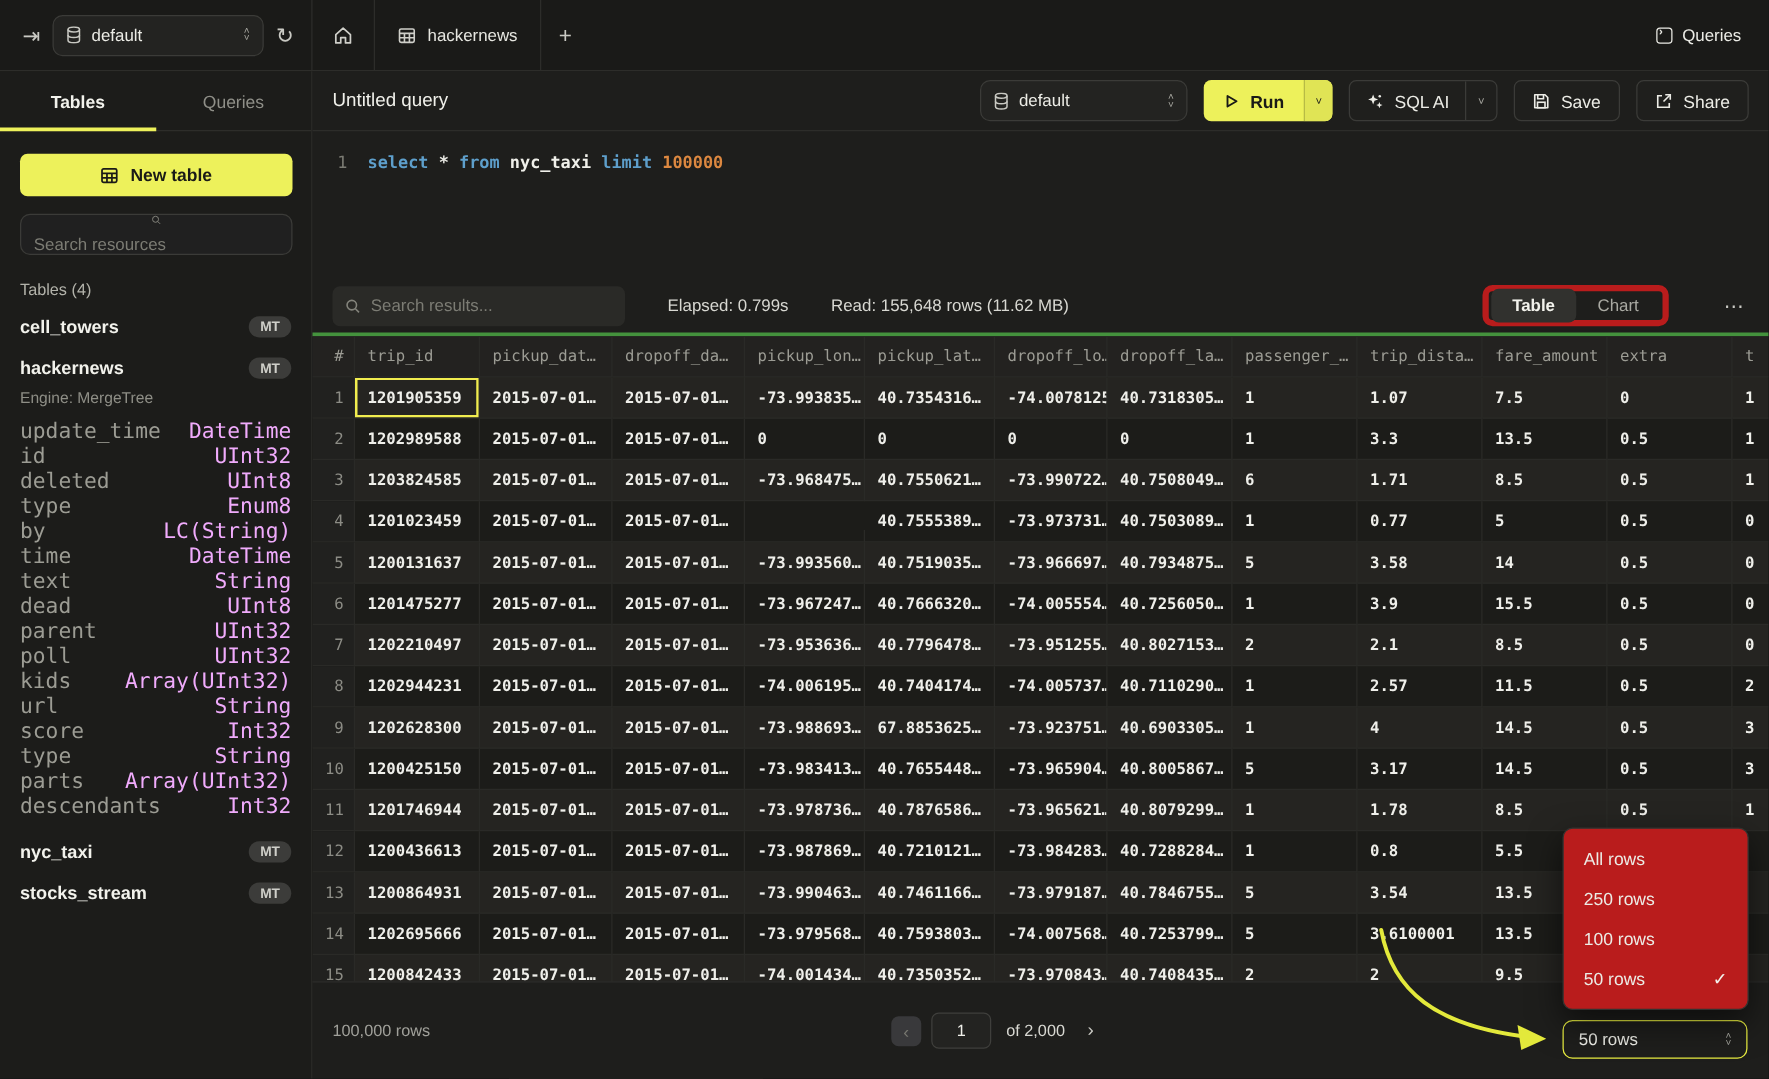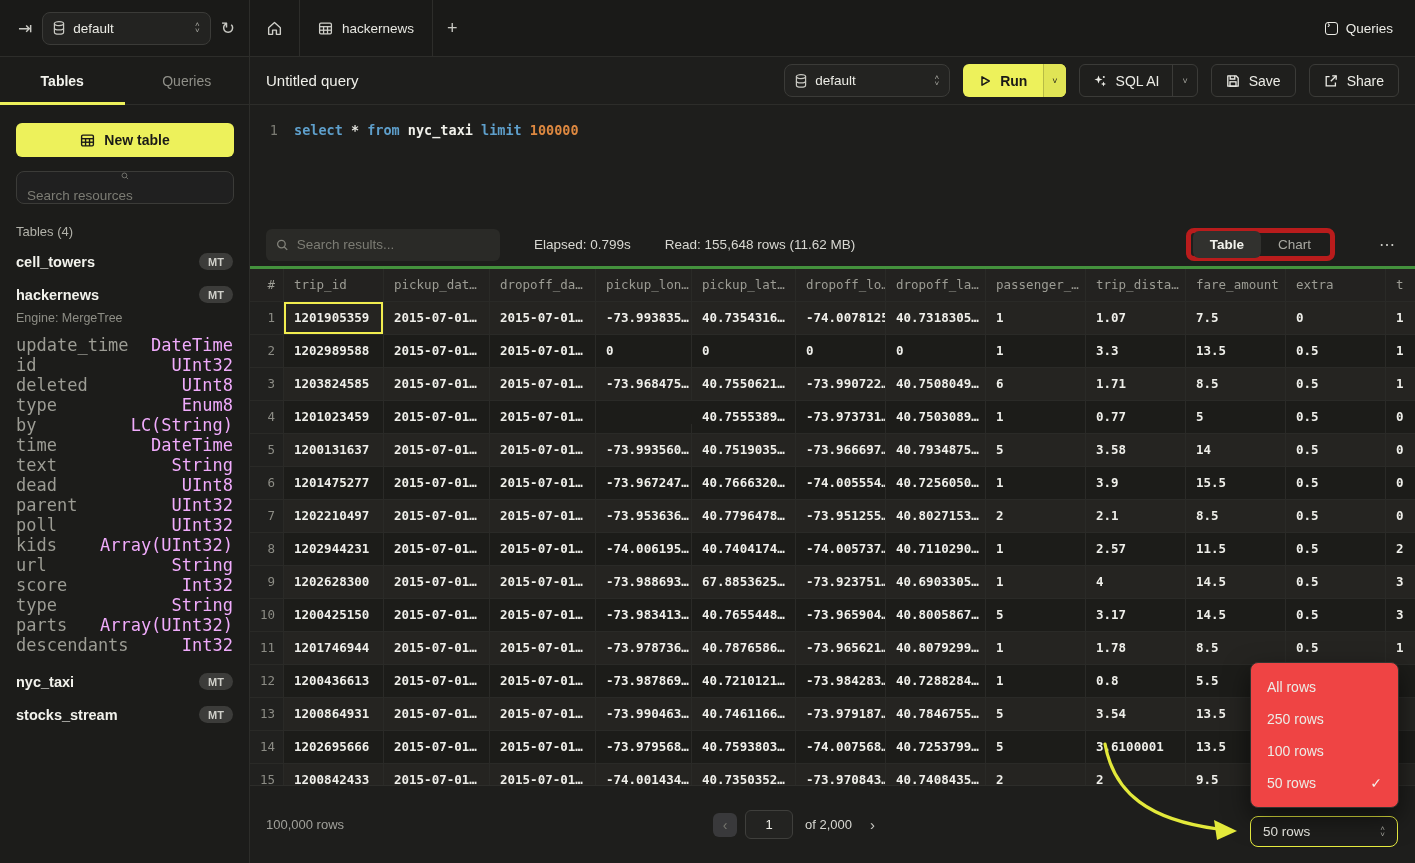--- a/index.html
+++ b/index.html
@@ -98,21 +98,21 @@
   .row-count { font-size:13px; color:#A0A09A; }
   .pager { position:absolute; left:463px; display:flex; align-items:center; gap:8px; }
   .pg-prev { width:24px; height:24px; background:#39393B; border:none; border-radius:6px; color:#77776F; font-size:14px; cursor:pointer; }
   .pg-input { width:48px; height:29px; background:#232321; border:1px solid #3F3F3C; border-radius:6px; color:#F0F0EA; text-align:center; font-size:13px; outline:none; font-family:"Liberation Sans",sans-serif; }
   .pg-of { font-size:13px; color:#D8D8D2; margin-left:4px; }
   .pg-next { background:none; border:none; color:#C9C9C3; font-size:15px; margin-left:10px; cursor:pointer; }
   .page-size-select { position:absolute; right:17px; top:30px; width:148px; height:31px; background:#1E1E1C; border:1.5px solid #E7EC40; border-radius:8px; display:flex; align-items:center; padding:0 12px; font-size:13.5px; color:#ECECE6; cursor:pointer; }
   .page-size-select .updown { margin-left:auto; }
 
   
-  .ps-menu { position:absolute; right:16px; bottom:55px; width:149px; background:#ef4444; border:1px solid #333330; border-radius:8px; padding:8px 0; box-shadow:0 10px 26px rgba(0,0,0,.55);text-align:right; }
+  .ps-menu { position:absolute; right:16px; bottom:55px; width:149px; background:#b91c1c; border:1px solid #333330; border-radius:8px; padding:8px 0; box-shadow:0 10px 26px rgba(0,0,0,.55);text-align:right; }
   .ps-item { display:flex; align-items:center; height:32px; padding:0 16px; font-size:14px; color:#ECECE6; cursor:pointer; }
   .ps-item .check { margin-left:auto; color:#F2F2EC; font-size:14px; }
 
   
   .anno { position:absolute; inset:0; pointer-events:none; }
 
   svg.ic { display:block; }
 </style>
 </head>
 <body>

